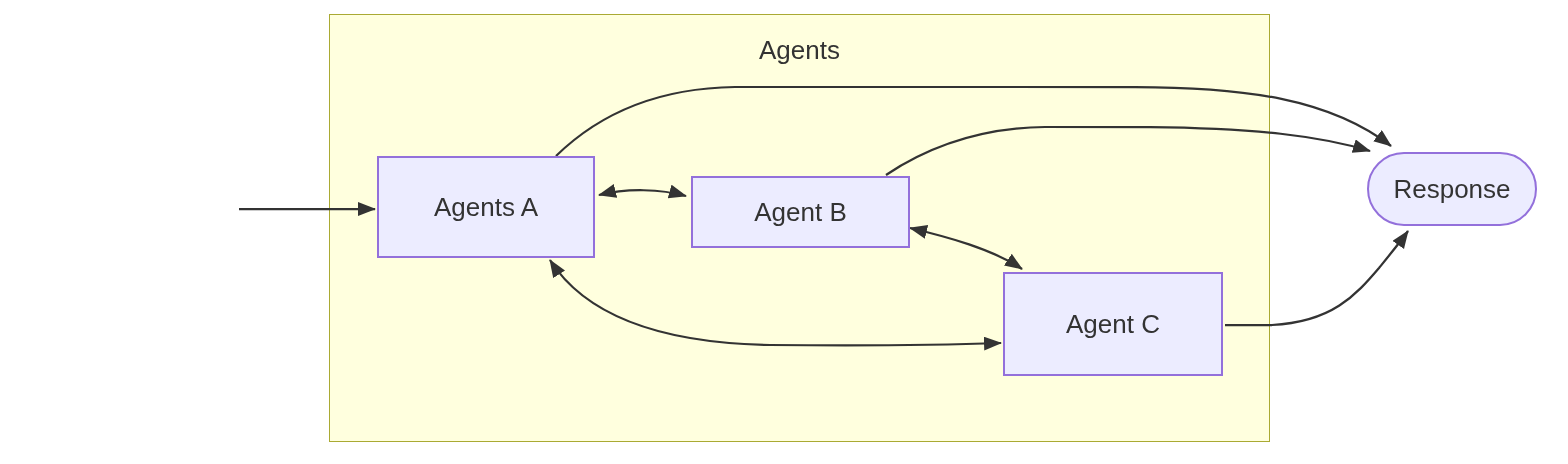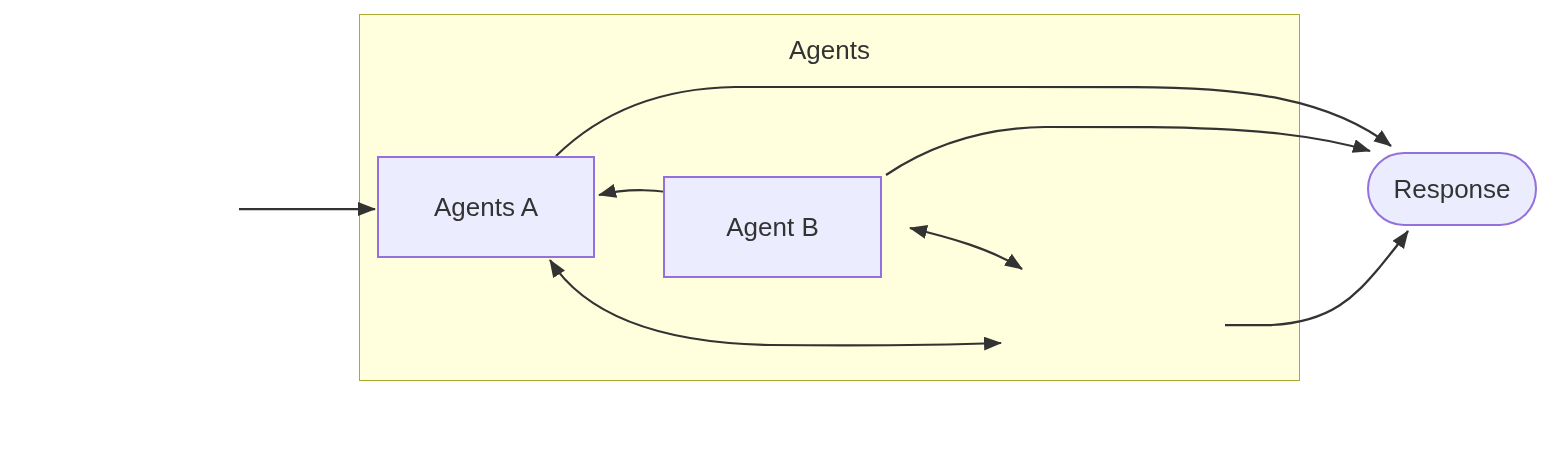--- a/index.html
+++ b/index.html
@@ -19,25 +19,24 @@
   .canvas {
     position: relative;
     width: 1568px;
     height: 464px;
     background: var(--background);
     overflow: hidden;
   }
   .cluster {
     position: absolute;
     left: 329px; top: 14px;
-    width: 941px; height: 367px;
+    width: 941px; height: 428px;
     background: var(--cluster-fill);
     border: 1.5px solid var(--cluster-border);
     z-index: 1;
-    margin-left: 30px;
   }
   .cluster-title {
     position: absolute;
     top: 20px; left: 0;
     width: 100%;
     text-align: center;
     font-size: 26px;
     color: var(--text);
     z-index: 2;
   }
@@ -61,21 +60,21 @@
     background: var(--node-fill);
     border: 2px solid var(--node-border);
     color: var(--text);
     font-size: 26px;
     z-index: 3;
     text-align: center;
   }
   .stadium { border-radius: 999px; }
   .node-user-request { left: 15px;  top: 172px; width: 222px; height: 72px;  }
   .node-agent-a      { left: 377px; top: 156px; width: 218px; height: 102px; }
-  .node-agent-b      { left: 663px; top: 176px; width: 219px; height: 102px; }
+  .node-agent-b      { left: 691px; top: 176px; width: 219px; height: 72px; }
   .node-agent-c      { left: 1003px;top: 272px; width: 220px; height: 104px; }
   .node-response     { left: 1367px;top: 152px; width: 170px; height: 74px;  }
 </style>
 </head>
 <body>
 
 <div class="canvas">
 
   <div class="cluster">
     <div class="cluster-title">Agents</div>
@@ -108,18 +107,21 @@
 
 
   <div class="node node-agent-a">
     <span>Agents A</span>
   </div>
 
   <div class="node node-agent-b">
     <span>Agent B</span>
   </div>
 
+  <div class="node node-agent-c">
+    <span>Agent C</span>
+  </div>
 
   <div class="node stadium node-response">
     <span>Response</span>
   </div>
 
 </div>
 
 </body></html>

